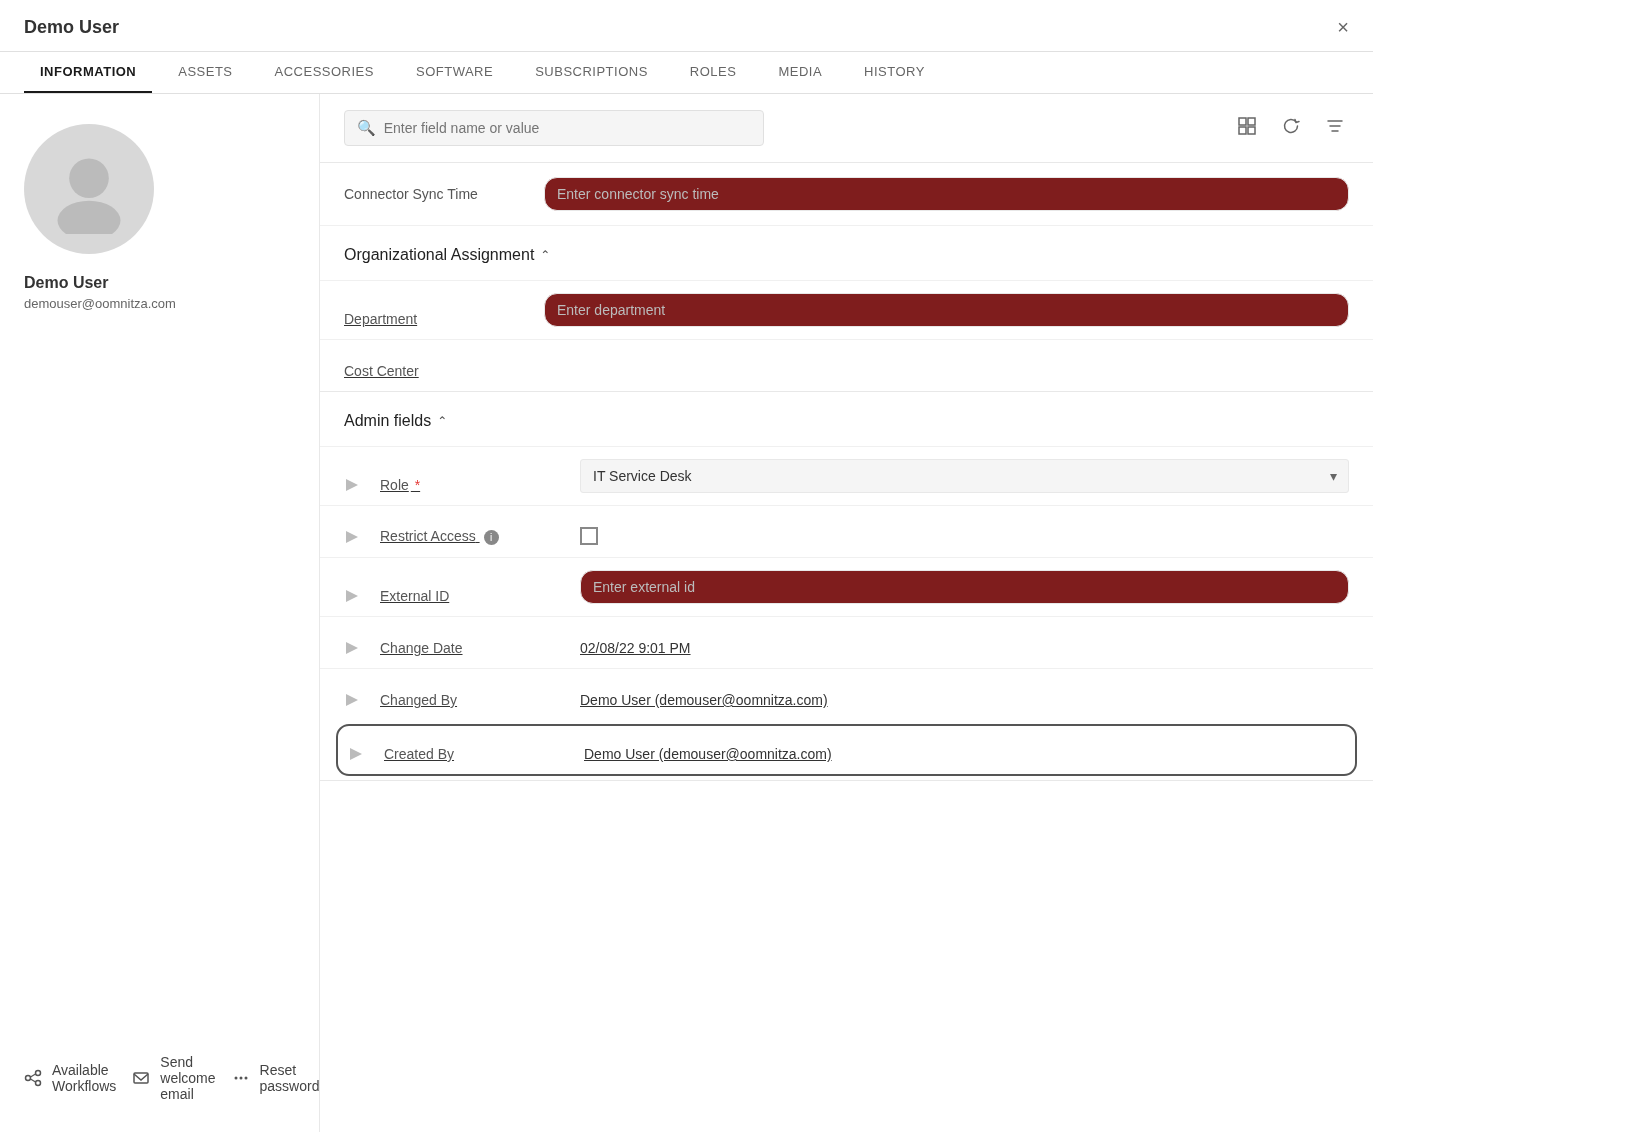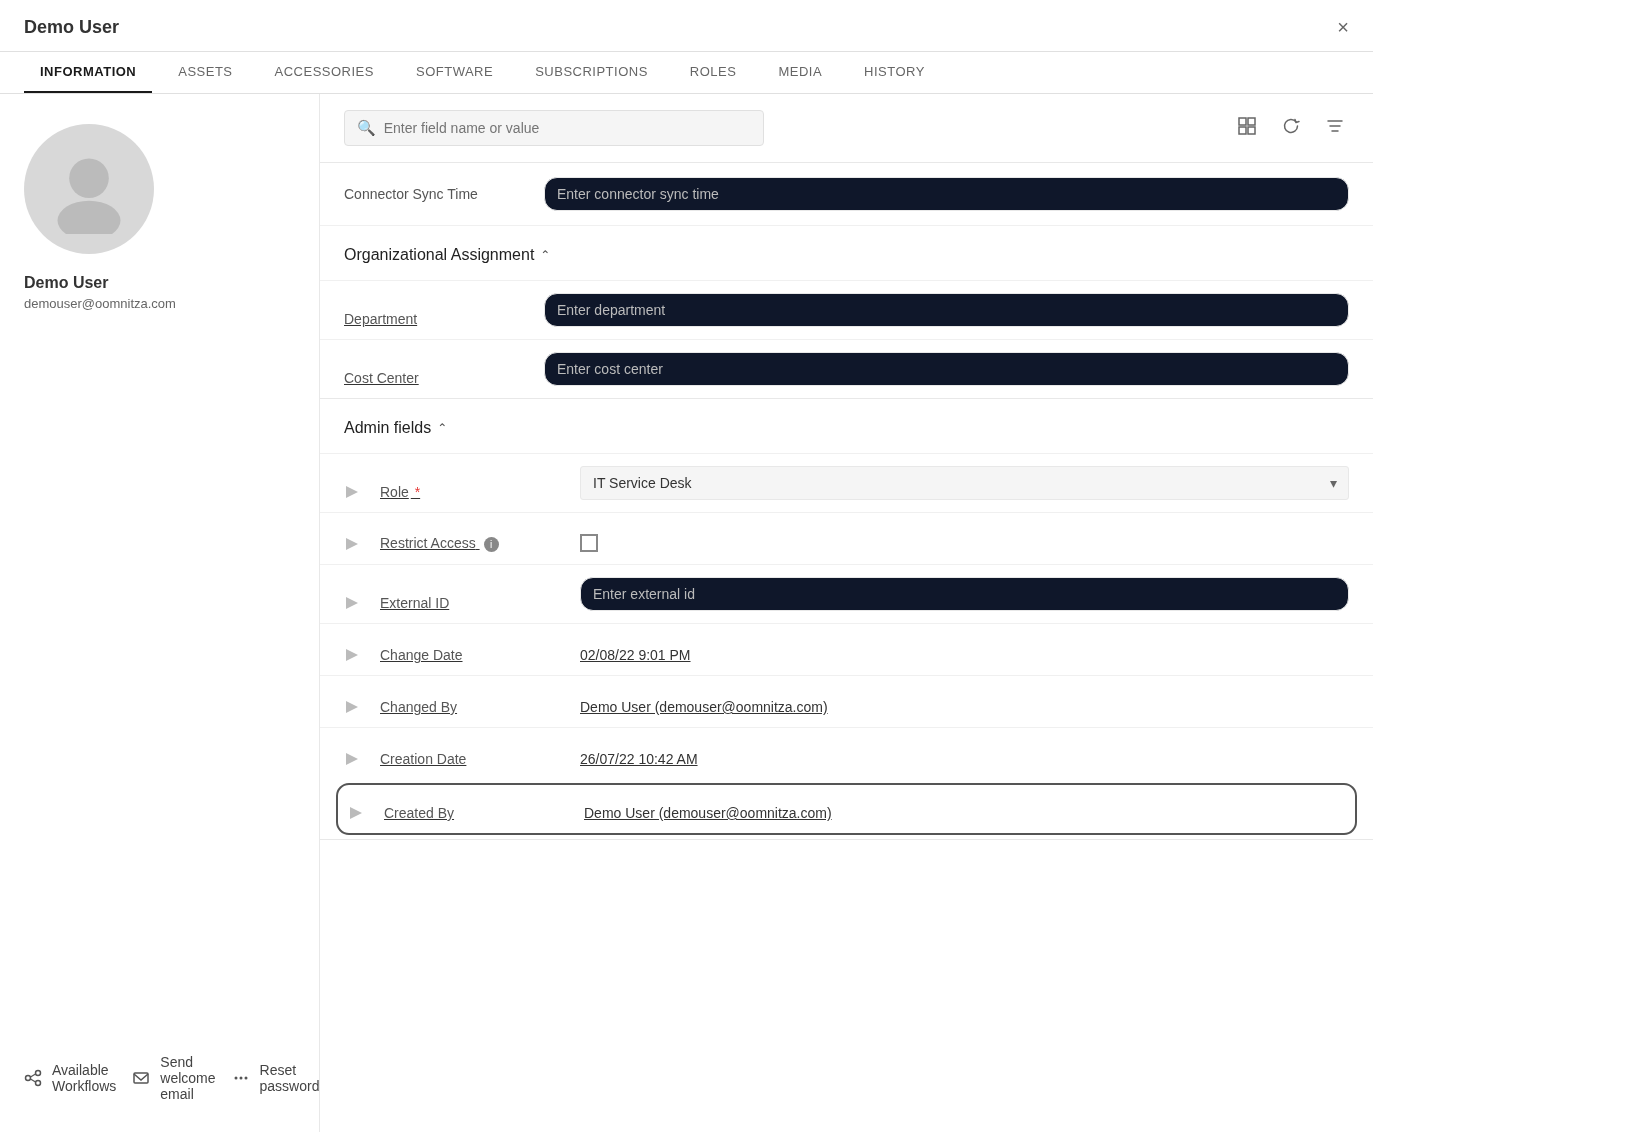--- a/index.html
+++ b/index.html
@@ -46,21 +46,21 @@
     .section-toggle { cursor: pointer; font-size: 12px; color: #555; }
 
     
     .field-row { display: flex; align-items: flex-end; padding: 12px 24px; border-top: 1px solid #f0f0f0; min-height: 52px; text-decoration: underline; }
     .field-row.highlighted { border: 2px solid #555; border-radius: 13px; margin: 4px 16px; padding: 12px 10px; }
     .field-icon { width: 24px; min-width: 24px; margin-right: 12px; display: flex; align-items: center; color: #888; }
     .field-label { width: 200px; min-width: 200px; color: #555; font-size: 14px; }
     .field-label .required { color: #e53935; margin-left: 2px; }
     .field-label .info-icon { display: inline-flex; align-items: center; justify-content: center; width: 15px; height: 15px; border-radius: 50%; background: #888; color: #fff; font-size: 10px; margin-left: 4px; cursor: pointer; }
     .field-value { flex: 1; }
-    .field-input { width: 100%; background: #0f172a; border: 1px solid #e8e8e8; border-radius: 13px; padding: 8px 12px; font-size: 14px; color: #999; outline: none; }
+    .field-input { width: 100%; background: #7f1d1d; border: 1px solid #e8e8e8; border-radius: 13px; padding: 8px 12px; font-size: 14px; color: #999; outline: none; }
     .field-input::placeholder { color: #bbb; }
     .field-text { font-size: 14px; color: #333; }
     .field-select { width: 100%; background: #f5f5f5; border: 1px solid #e8e8e8; border-radius: 3px; padding: 8px 12px; font-size: 14px; color: #333; outline: none; appearance: none; cursor: pointer; }
     .select-wrap { position: relative; }
     .select-wrap::after { content: '▾'; position: absolute; right: 12px; top: 50%; transform: translateY(-50%); color: #666; pointer-events: none; }
     .field-checkbox { width: 18px; height: 18px; border: 2px solid #888; cursor: pointer; display: flex; align-items: center; justify-content: center; background: #fff; }
 
     
     .connector-row { display: flex; align-items: center; padding: 14px 24px; border-bottom: 1px solid #f0f0f0; }
     .connector-label { width: 200px; min-width: 200px; color: #555; font-size: 14px; }
@@ -178,23 +178,20 @@
           <span class="section-toggle">⌃</span>
         </div>
         <div class="field-row">
           <div class="field-label">Department</div>
           <div class="field-value">
             <input class="field-input" type="text" placeholder="Enter department" style="">
           </div>
         </div>
         <div class="field-row">
           <div class="field-label">Cost Center</div>
-          <div class="field-value">
-            <input class="field-input" type="text" placeholder="Enter cost center" style="">
-          </div>
         </div>
       </div>
 
       <div class="section">
         <div class="section-header">
           <span>Admin fields</span>
           <span class="section-toggle">⌃</span>
         </div>
 
         <div class="field-row">
@@ -259,31 +256,20 @@
             <svg width="16" height="16" viewBox="0 0 16 16">
                 <polygon points="2,2 14,8 2,14" fill="#bbb"></polygon>
               </svg>
           </div>
           <div class="field-label">Changed By</div>
           <div class="field-value">
             <span class="field-text">Demo User (demouser@oomnitza.com)</span>
           </div>
         </div>
 
-        <div class="field-row">
-          <div class="field-icon">
-            <svg width="16" height="16" viewBox="0 0 16 16">
-                <polygon points="2,2 14,8 2,14" fill="#bbb"></polygon>
-              </svg>
-          </div>
-          <div class="field-label">Creation Date</div>
-          <div class="field-value">
-            <span class="field-text">26/07/22 10:42 AM</span>
-          </div>
-        </div>
 
         <div class="field-row highlighted">
           <div class="field-icon">
             <svg width="16" height="16" viewBox="0 0 16 16">
                 <polygon points="2,2 14,8 2,14" fill="#bbb"></polygon>
               </svg>
           </div>
           <div class="field-label">Created By</div>
           <div class="field-value">
             <span class="field-text">Demo User (demouser@oomnitza.com)</span>

